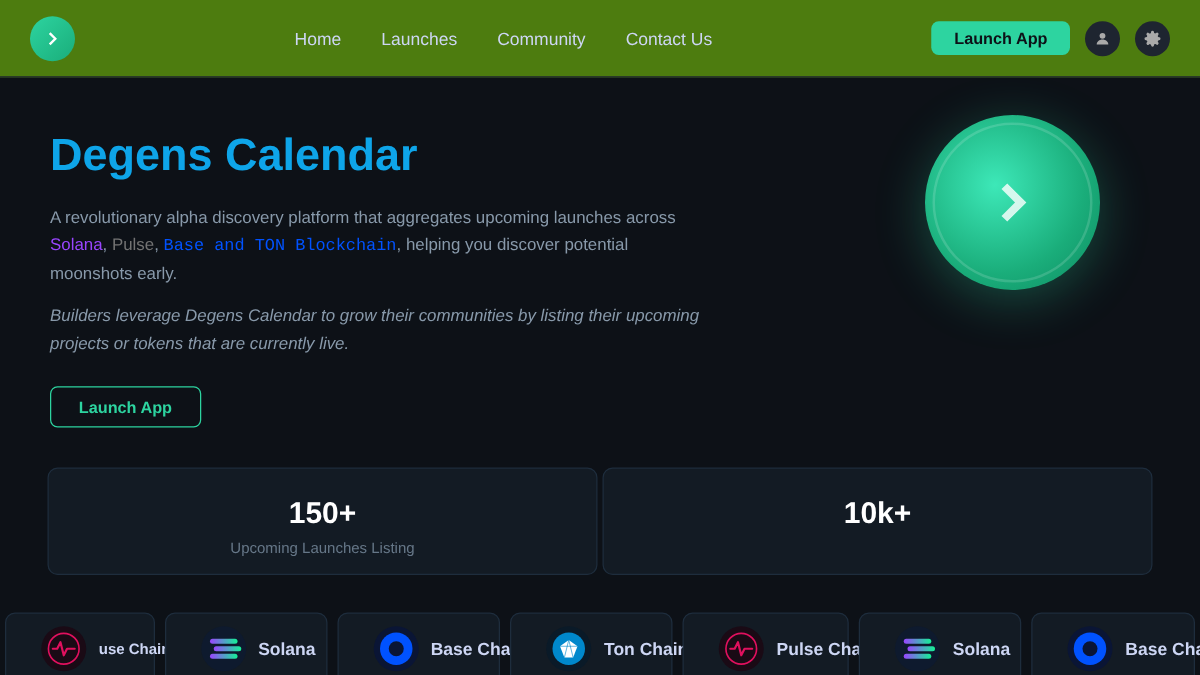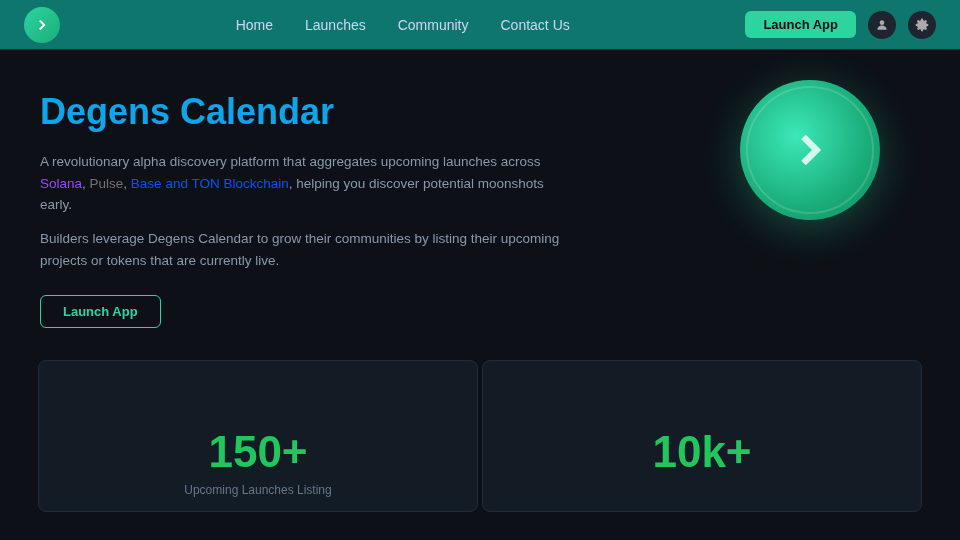--- a/index.html
+++ b/index.html
@@ -11,22 +11,22 @@
       color: #ffffff;
       overflow: hidden;
     }
 
     
     nav {
       display: flex;
       align-items: center;
       justify-content: space-between;
       padding: 11px 24px;
-      height: 50px;
-      background: #0f766e;
+      height: 62px;
+      background: #4d7c0f;
       border-bottom: 1px solid #1e2530;
     }
     .nav-logo {
       width: 36px; height: 36px;
       border-radius: 50%;
       background: linear-gradient(135deg, #2dd4a0, #1aad7a);
       display: flex; align-items: center; justify-content: center;
       cursor: pointer;
     }
     .nav-logo svg { width: 18px; height: 18px; fill: none; stroke: #fff; stroke-width: 2.5; }
@@ -72,27 +72,28 @@
     }
     .hero-desc {
       font-size: 13.5px;
       color: #8899aa;
       line-height: 1.6;
       margin-bottom: 12px;
       max-width: 520px;
     }
     .hero-desc .highlight-solana { color: #9945ff; }
     .hero-desc .highlight-pulse { color: #737373; }
-    .hero-desc .highlight-base { color: #0052ff; }
+    .hero-desc .highlight-base { color: #0052ff; font-family: Liberation Mono, monospace; }
     .hero-desc2 {
       font-size: 13.5px;
       color: #8899aa;
       line-height: 1.6;
       margin-bottom: 24px;
       max-width: 520px;
+      font-style: italic;
     }
     .hero-buttons { display: flex; gap: 12px; }
     .btn-launch {
       background: transparent;
       color: #2dd4a0;
       border: 1.5px solid #2dd4a0;
       padding: 8px 22px;
       border-radius: 6px;
       font-size: 13px;
       font-weight: 600;
@@ -145,25 +146,24 @@
     .stat-card {
       flex: 1;
       background: #131b24;
       border: 1px solid #1e2d3d;
       margin: 2px;
       border-radius: 8px;
       padding: 22px 16px 14px;
       text-align: center;
     }
     .stat-number {
-      font-size: 44px;
+      font-size: 24px;
       font-weight: 700;
-      color: #22c55e;
+      color: #ffffff;
       margin-bottom: 6px;
-      margin-top: 44px;
     }
     .stat-label {
       font-size: 12px;
       color: #667788;
     }
 
     
     .chain-ticker {
       display: flex;
       gap: 0;

